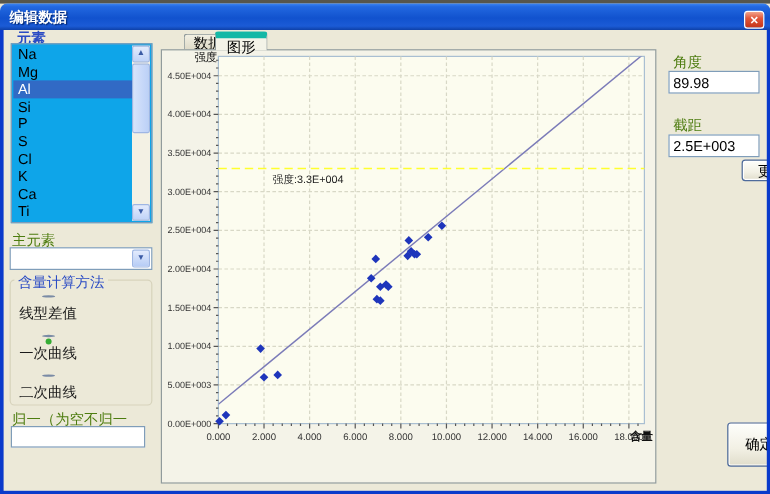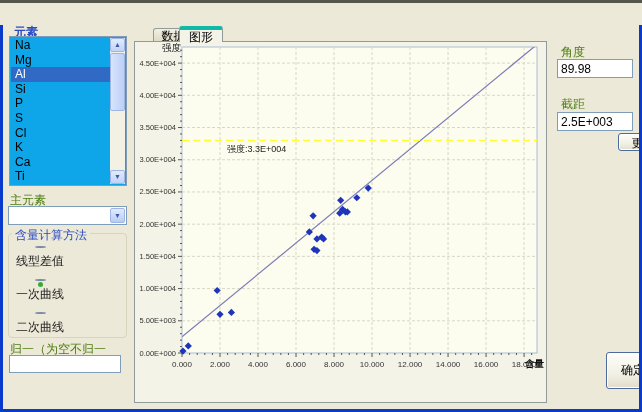--- a/index.html
+++ b/index.html
@@ -49,31 +49,37 @@
   .xp-input{position:absolute;border:1px solid #7F9DB9;background:#fff;font-family:"Liberation Sans",sans-serif;
             font-size:12px;padding:1px 3px;box-sizing:border-box;}
   .xp-btn{position:absolute;border:1px solid #4E6B9C;border-radius:3px;box-sizing:border-box;
           background:linear-gradient(180deg,#FEFEFB 0%,#F2F0E4 60%,#E0DDCB 100%);
           font-family:"Liberation Sans",sans-serif;font-size:12px;text-align:center;
           box-shadow:inset 0 0 0 1px #fff;margin-left:36px;}
   
   .tab{position:absolute;box-sizing:border-box;border:1px solid #919B9C;border-bottom:none;
        border-radius:3px 3px 0 0;font-size:12px;text-align:center;}
   .tab.inactive{background:linear-gradient(180deg,#F2F0E3,#DDD9C6);line-height:14px;}
-  .tab.active{background:#F4F3E8;border-top:4px solid #14b8a6;line-height:14px;z-index:3;}
+  .tab.active{background:#F4F3E8;border-top:6px solid #14b8a6;line-height:14px;z-index:3;}
   .tab-page{position:absolute;left:134px;top:41px;width:413px;height:362px;background:#F4F3E8;
             border:1px solid #919B9C;box-sizing:border-box;}
   .chart-svg{position:absolute;left:135px;top:42px;}
 </style>
 </head>
 <body>
 
 <div class="screen">
   <div class="top-strip"></div>
 
+  <div class="titlebar">
+    <span class="title-text">编辑数据</span>
+    <div class="close-btn">
+      <span>✕</span>
+    </div>
+  </div>
 
   <span class="grp-label" style="left:14px;top:24px;">元素</span>
 
   <div class="listbox">
     <div class="list-items" id="element-list">
         <div class="list-item">Na</div>
         <div class="list-item">Mg</div>
         <div class="list-item selected">Al</div>
         <div class="list-item">Si</div>
         <div class="list-item">P</div>

